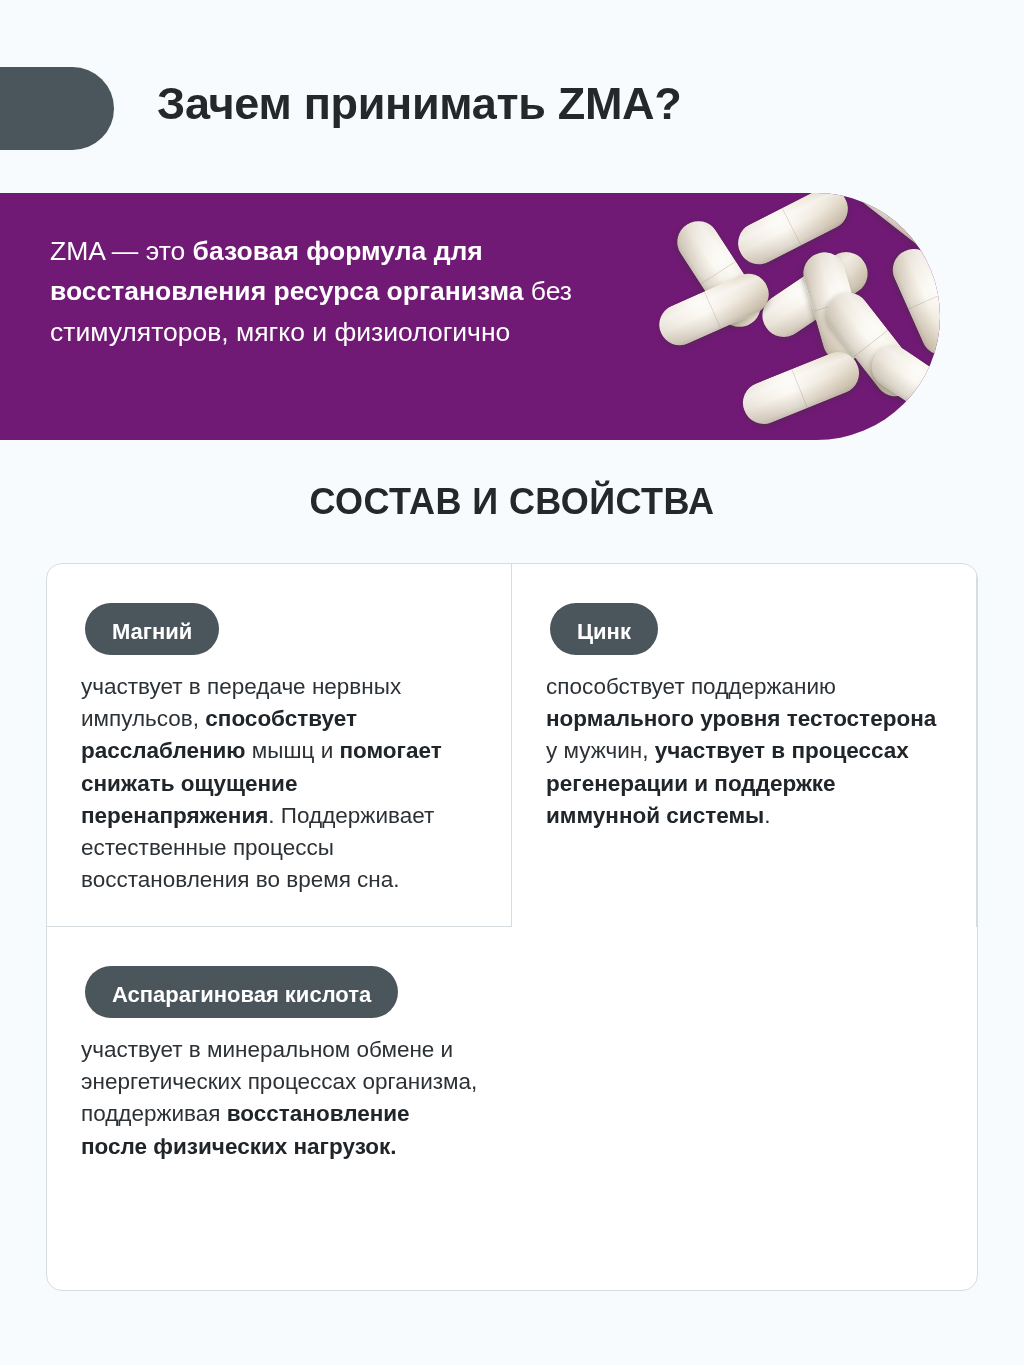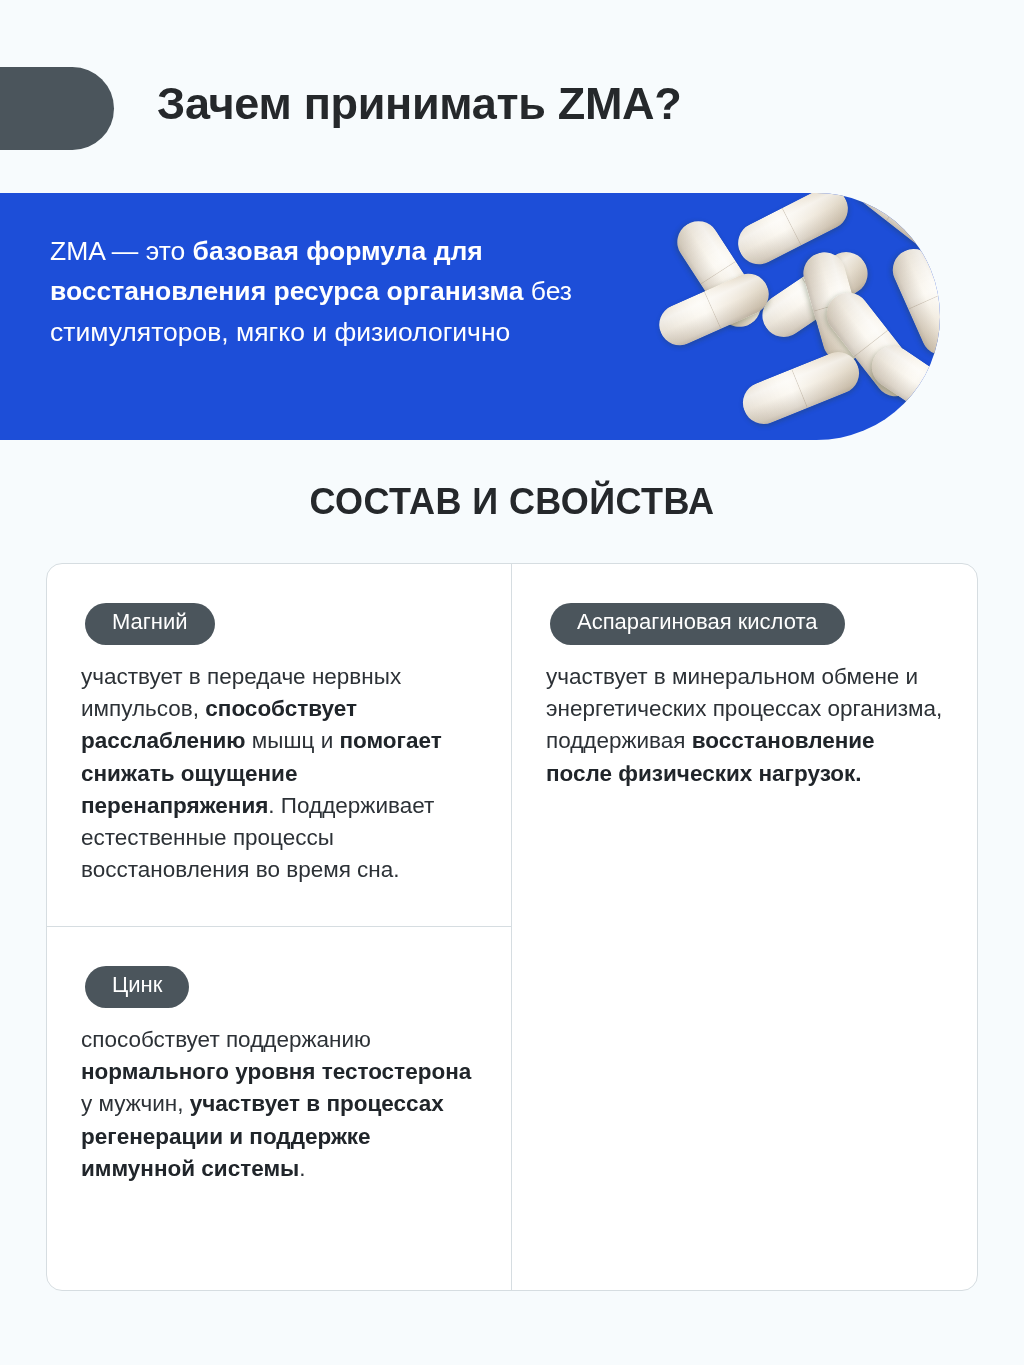--- a/index.html
+++ b/index.html
@@ -38,21 +38,21 @@
     white-space:nowrap;
   }
 
   
   .banner {
     position:absolute;
     left:0;
     top:193px;
     width:940px;
     height:247px;
-    background:#1d4ed8;
+    background:#701a75;
     border-radius:0 124px 124px 0;
     overflow:hidden;
   }
   .banner-text {
     position:absolute;
     left:50px;
     top:38px;
     width:580px;
     font-size:26.5px;
     line-height:1.52;
@@ -116,23 +116,23 @@
   .cell { position:relative; padding:39px 34px 0 34px; }
   .cell.c0 { border-right:1px solid #D6DDE1; border-bottom:1px solid #D6DDE1; }
   .cell.c1 { border-bottom:1px solid #D6DDE1; }
   .cell.c2 { border-right:1px solid #D6DDE1; }
 
   .badge {
     display:inline-block;
     background:#4B555C;
     color:#FFFFFF;
     font-size:22px;
-    font-weight:normal;
+    font-weight:bold;
     border-radius:999px;
-    padding:6px 27px 10px 27px;
+    padding:16px 27px 10px 27px;
     margin-left:4px;
     white-space:nowrap;
   }
   .card-text {
     margin-top:16px;
     font-size:22.5px;
     line-height:1.43;
     color:#2C3136;
   }
   .card-text b { font-weight:bold; color:#20252A; }
@@ -161,21 +161,21 @@
   <div class="banner-text">ZMA — это <b>базовая формула для восстановления ресурса организма</b> без стимуляторов, мягко и физиологично</div>
 </div>
 
 <div class="section-title">СОСТАВ И СВОЙСТВА</div>
 
 <div class="grid">
   <div class="cell c0">
     <span class="badge">Магний</span>
     <div class="card-text">участвует в передаче нервных импульсов, <b>способствует расслаблению</b> мышц и <b>помогает снижать ощущение перенапряжения</b>. Поддерживает естественные процессы восстановления во время сна.</div>
   </div>
+  <div class="cell c2">
+    <span class="badge">Цинк</span>
+    <div class="card-text">способствует поддержанию <b>нормального уровня тестостерона</b> у мужчин, <b>участвует в процессах регенерации и поддержке иммунной системы</b>.</div>
+  </div>
   <div class="cell c3">
     <span class="badge">Аспарагиновая кислота</span>
     <div class="card-text">участвует в минеральном обмене и энергетических процессах организма, поддерживая <b>восстановление после физических нагрузок.</b></div>
   </div>
-  <div class="cell c2">
-    <span class="badge">Цинк</span>
-    <div class="card-text">способствует поддержанию <b>нормального уровня тестостерона</b> у мужчин, <b>участвует в процессах регенерации и поддержке иммунной системы</b>.</div>
-  </div>
 </div>
 
 </body></html>

